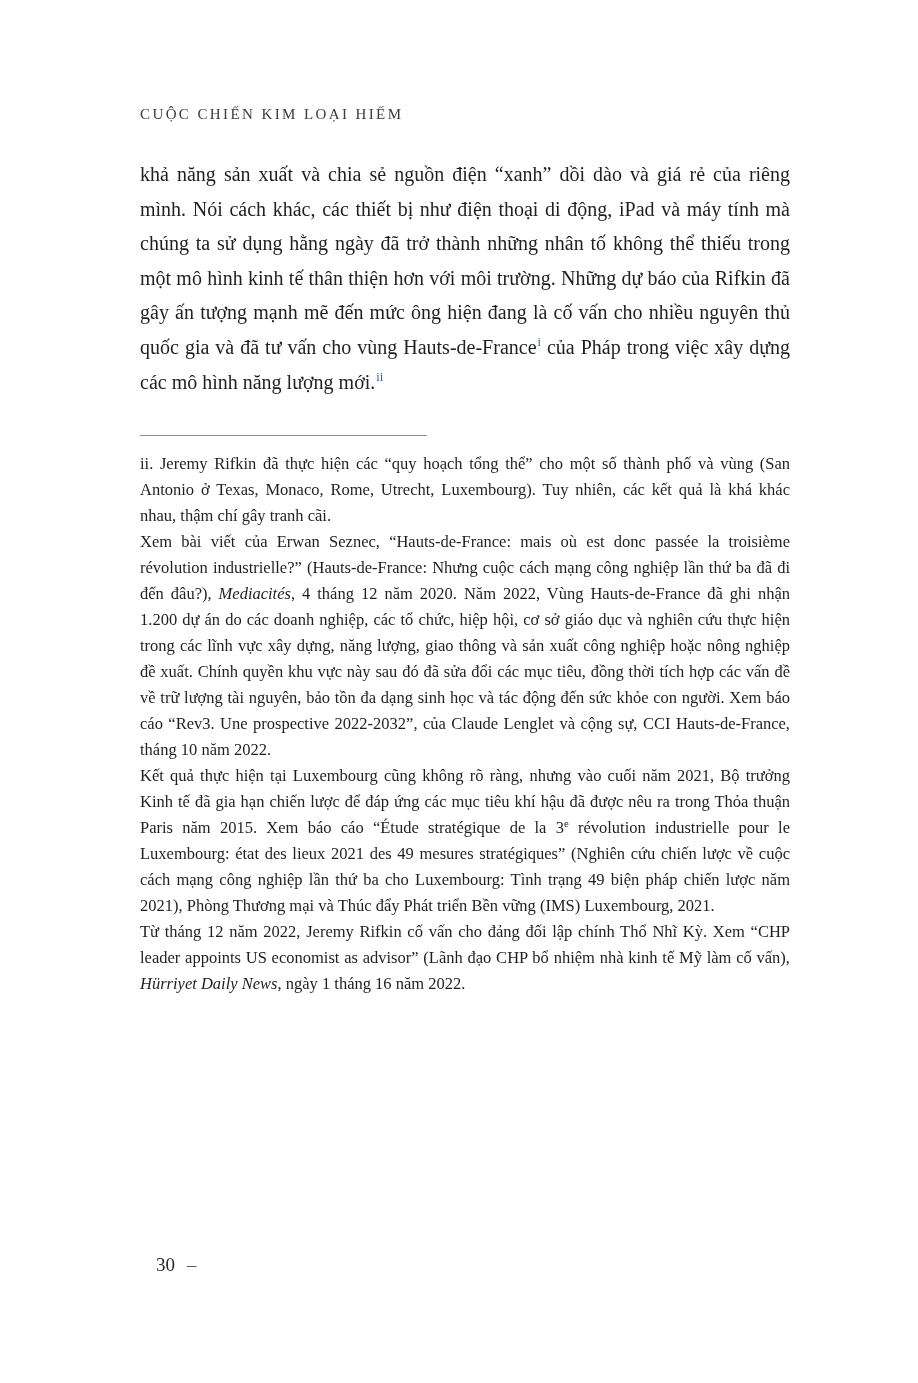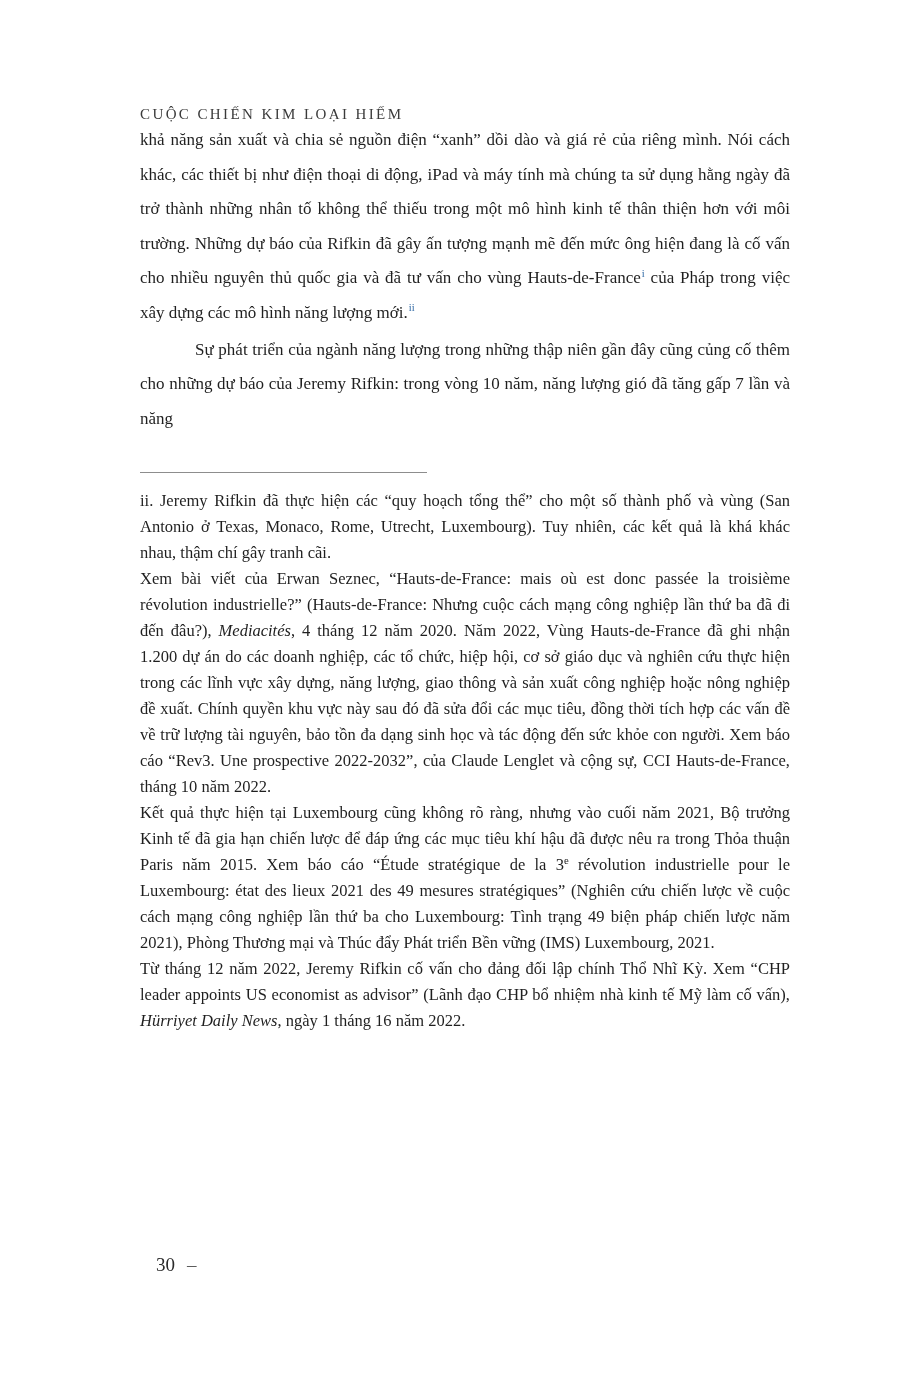--- a/index.html
+++ b/index.html
@@ -15,21 +15,22 @@
     overflow: hidden;
   }
   .running-head {
     margin-top: 106px;
     font-size: 15px;
     letter-spacing: 2.4px;
     color: #3a3a3a;
     font-family: "Liberation Serif", "DejaVu Serif", serif;
   }
   .body-text {
-    font-size: 17px;
+    margin-top: 34px;
+    font-size: 20px;
     line-height: 34.6px;
     text-align: justify;
   }
   .body-para { margin: 0; }
   .body-para + .body-para { margin-top: 2px; }
   .body-para.indent { text-indent: 55px; }
   sup.fn-ref {
     font-size: 0.62em;
     line-height: 0;
     vertical-align: super;
@@ -68,21 +69,20 @@
 </style>
 </head>
 <body>
 
 <div class="page">
 
   <div class="running-head">CUỘC CHIẾN KIM LOẠI HIẾM</div>
 
   <div class="body-text">
     <p class="body-para"><span>khả năng sản xuất và chia sẻ nguồn điện “xanh” dồi dào và giá rẻ của riêng mình. Nói cách khác, các thiết bị như điện thoại di động, iPad và máy tính mà chúng ta sử dụng hằng ngày đã trở thành những nhân tố không thể thiếu trong một mô hình kinh tế thân thiện hơn với môi trường. Những dự báo của Rifkin đã gây ấn tượng mạnh mẽ đến mức ông hiện đang là cố vấn cho nhiều nguyên thủ quốc gia và đã tư vấn cho vùng Hauts-de-France</span><sup class="fn-ref">i</sup><span> của Pháp trong việc xây dựng các mô hình năng lượng mới.</span><sup class="fn-ref">ii</sup></p>
-    <p class="body-para indent"><span>Sự phát triển của ngành năng lượng trong những thập niên gần đây cũng củng cố thêm cho những dự báo của Jeremy Rifkin: trong vòng 10 năm, năng lượng gió đã tăng gấp 7 lần và năng</span></p>
   </div>
 
   <div class="footnotes">
     <hr class="fn-rule">
 
 
     <div class="fn-item">
       <p><span>ii. Jeremy Rifkin đã thực hiện các “quy hoạch tổng thể” cho một số thành phố và vùng (San Antonio ở Texas, Monaco, Rome, Utrecht, Luxembourg). Tuy nhiên, các kết quả là khá khác nhau, thậm chí gây tranh cãi.</span></p>
       <p><span>Xem bài viết của Erwan Seznec, “Hauts-de-France: mais où est donc passée la troisième révolution industrielle?” (Hauts-de-France: Nhưng cuộc cách mạng công nghiệp lần thứ ba đã đi đến đâu?), </span><span class="italic">Mediacités</span><span>, 4 tháng 12 năm 2020. Năm 2022, Vùng Hauts-de-France đã ghi nhận 1.200 dự án do các doanh nghiệp, các tổ chức, hiệp hội, cơ sở giáo dục và nghiên cứu thực hiện trong các lĩnh vực xây dựng, năng lượng, giao thông và sản xuất công nghiệp hoặc nông nghiệp đề xuất. Chính quyền khu vực này sau đó đã sửa đổi các mục tiêu, đồng thời tích hợp các vấn đề về trữ lượng tài nguyên, bảo tồn đa dạng sinh học và tác động đến sức khỏe con người. Xem báo cáo “Rev3. Une prospective 2022-2032”, của Claude Lenglet và cộng sự, CCI Hauts-de-France, tháng 10 năm 2022.</span></p>
       <p><span>Kết quả thực hiện tại Luxembourg cũng không rõ ràng, nhưng vào cuối năm 2021, Bộ trưởng Kinh tế đã gia hạn chiến lược để đáp ứng các mục tiêu khí hậu đã được nêu ra trong Thỏa thuận Paris năm 2015. Xem báo cáo “Étude stratégique de la 3</span><sup class="fn-sup">e</sup><span> révolution industrielle pour le Luxembourg: état des lieux 2021 des 49 mesures stratégiques” (Nghiên cứu chiến lược về cuộc cách mạng công nghiệp lần thứ ba cho Luxembourg: Tình trạng 49 biện pháp chiến lược năm 2021), Phòng Thương mại và Thúc đẩy Phát triển Bền vững (IMS) Luxembourg, 2021.</span></p>

